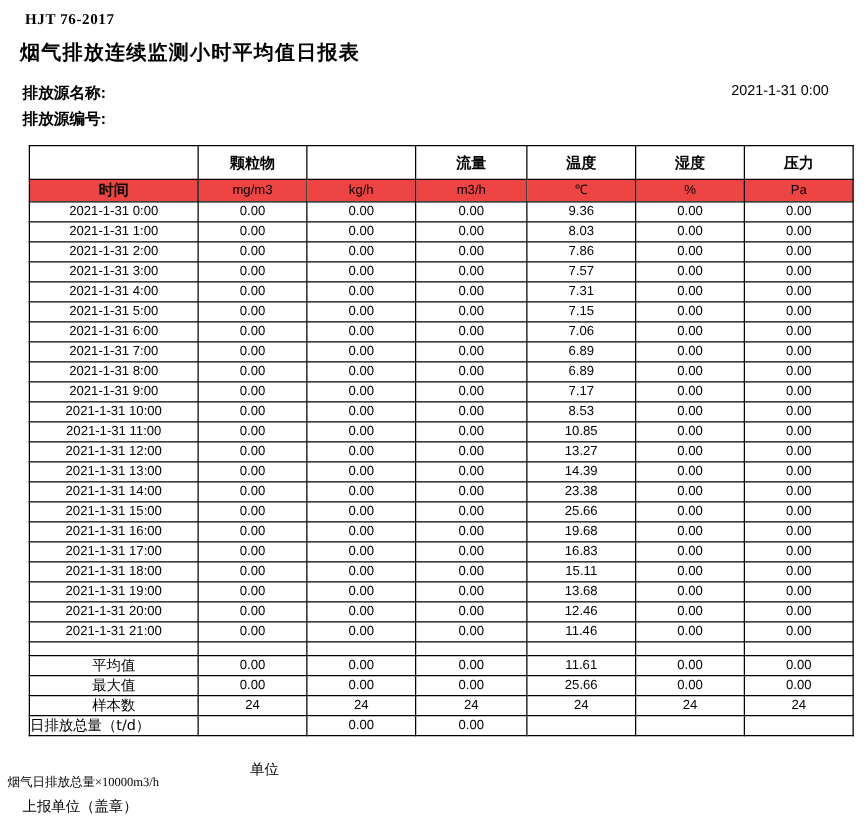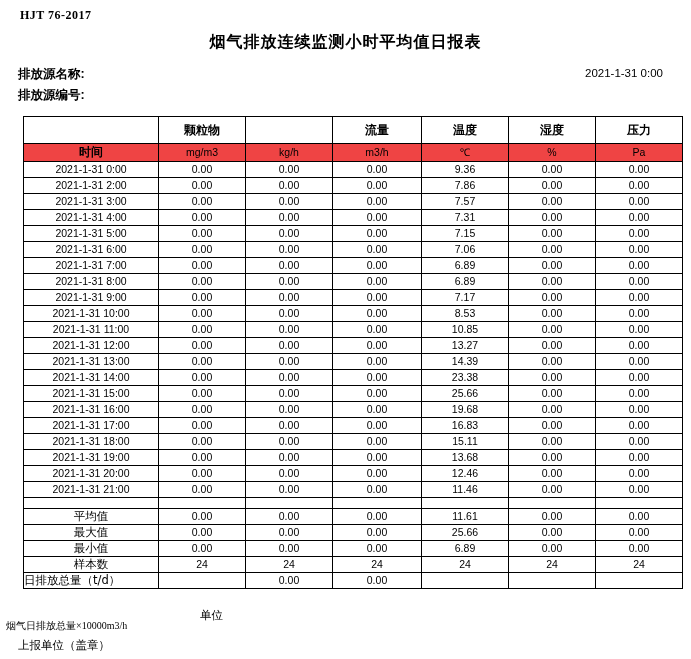--- a/index.html
+++ b/index.html
@@ -28,25 +28,25 @@
     font-size: 12px;
     font-family: "Liberation Serif", serif;
     font-weight: bold;
     letter-spacing: 0.5px;
   }
   .doc-title {
     position: absolute;
     left: 0;
     right: 0;
     top: 32px;
-    text-align: center;
     font-size: 16px;
     font-weight: bold;
     font-family: "DejaVu Sans", sans-serif;
     letter-spacing: 1px;
+    padding-left: 16px;
   }
   .meta-left {
     position: absolute;
     left: 18px;
     top: 64px;
     font-size: 12.5px;
     font-weight: bold;
     font-family: Liberation Sans, sans-serif;
     line-height: 21px;
   }
@@ -177,20 +177,29 @@
         <tr>
           <td class="t-col">2021-1-31 0:00</td>
           <td class="v-col">0.00</td>
           <td class="v-col">0.00</td>
           <td class="v-col-wide">0.00</td>
           <td class="v-col">9.36</td>
           <td class="v-col">0.00</td>
           <td class="v-col">0.00</td>
         </tr>
         <tr>
+          <td class="t-col">2021-1-31 1:00</td>
+          <td class="v-col">0.00</td>
+          <td class="v-col">0.00</td>
+          <td class="v-col-wide">0.00</td>
+          <td class="v-col">8.03</td>
+          <td class="v-col">0.00</td>
+          <td class="v-col">0.00</td>
+        </tr>
+        <tr>
           <td class="t-col">2021-1-31 2:00</td>
           <td class="v-col">0.00</td>
           <td class="v-col">0.00</td>
           <td class="v-col-wide">0.00</td>
           <td class="v-col">7.86</td>
           <td class="v-col">0.00</td>
           <td class="v-col">0.00</td>
         </tr>
         <tr>
           <td class="t-col">2021-1-31 3:00</td>
@@ -384,29 +393,20 @@
         <tr class="summary">
           <td class="t-col label">最大值</td>
           <td class="v-col">0.00</td>
           <td class="v-col">0.00</td>
           <td class="v-col-wide">0.00</td>
           <td class="v-col">25.66</td>
           <td class="v-col">0.00</td>
           <td class="v-col">0.00</td>
         </tr>
         <tr class="summary">
-          <td class="t-col label">最小值</td>
-          <td class="v-col">0.00</td>
-          <td class="v-col">0.00</td>
-          <td class="v-col-wide">0.00</td>
-          <td class="v-col">6.89</td>
-          <td class="v-col">0.00</td>
-          <td class="v-col">0.00</td>
-        </tr>
-        <tr class="summary">
           <td class="t-col label">样本数</td>
           <td class="v-col">24</td>
           <td class="v-col">24</td>
           <td class="v-col-wide">24</td>
           <td class="v-col">24</td>
           <td class="v-col">24</td>
           <td class="v-col">24</td>
         </tr>
         <tr class="summary">
           <td class="t-col label noborder" style="text-align: left;">日排放总量（t/d）</td>

